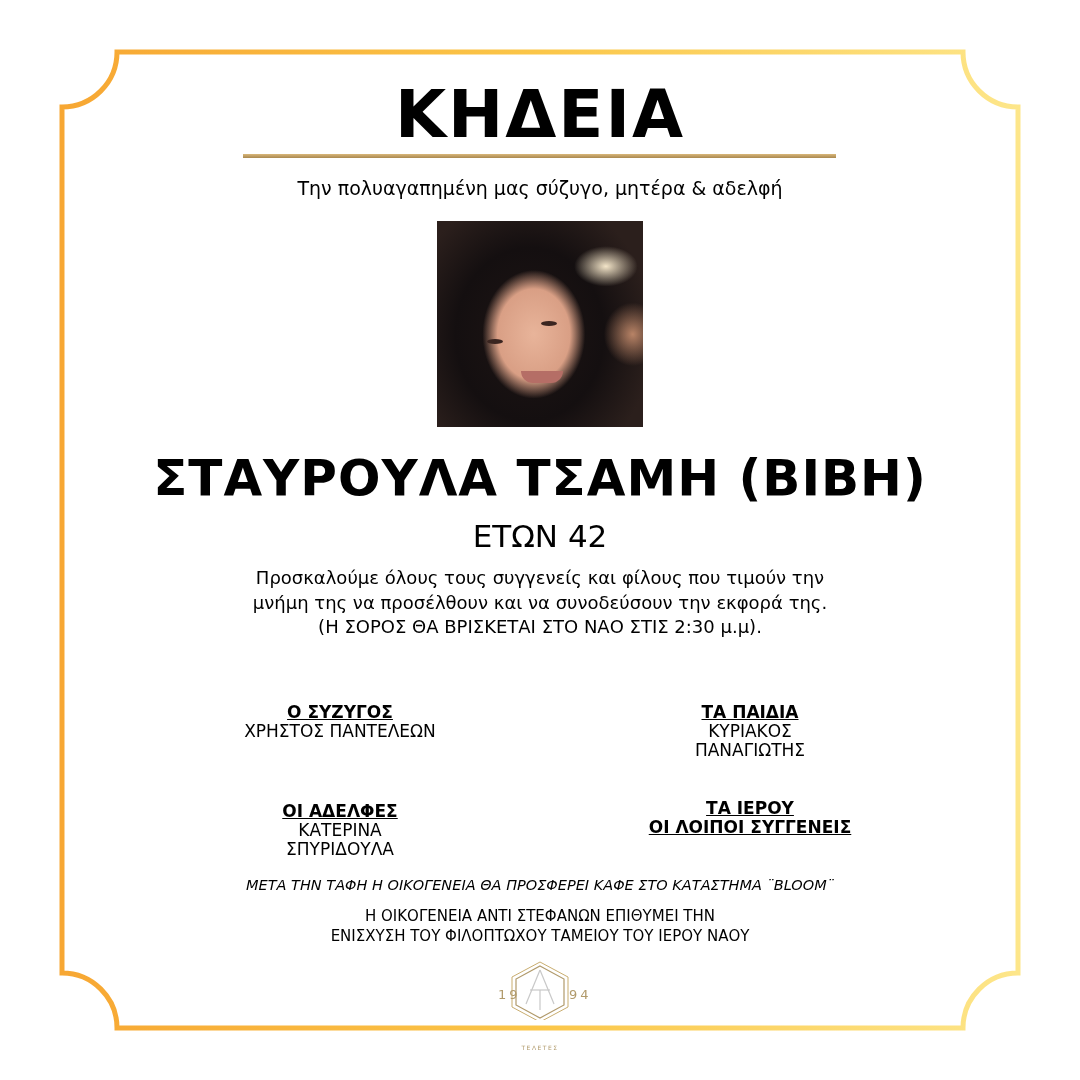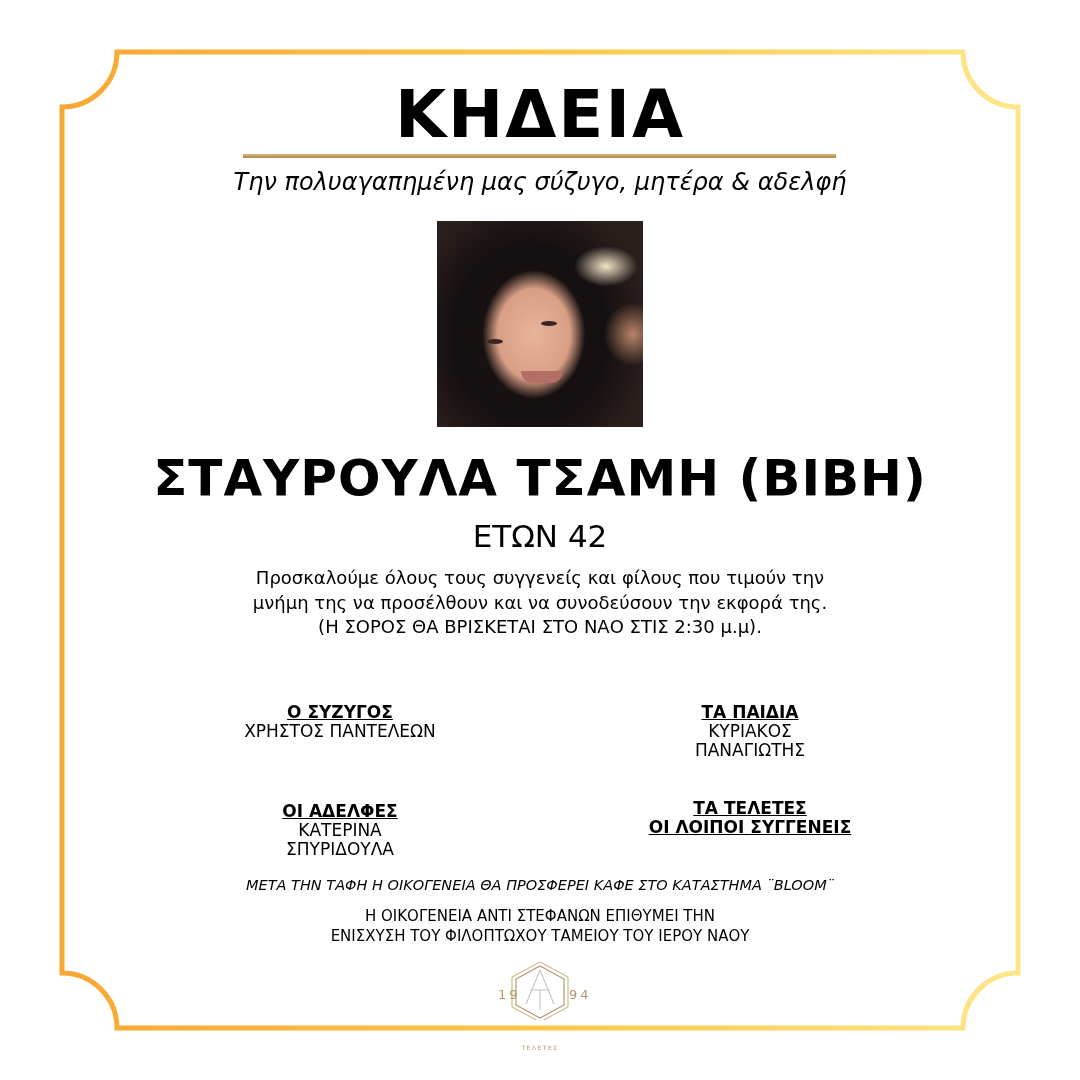--- a/index.html
+++ b/index.html
@@ -9,21 +9,21 @@
   }
   .frame { position: absolute; left: 0; top: 0; width: 1080px; height: 1080px; }
   .center { position: absolute; left: 0; width: 1080px; text-align: center; }
   .title {
     top: 72px; font-size: 66px; font-weight: bold; letter-spacing: 2px; line-height: 86px;
   }
   .divider {
     position: absolute; left: 243px; top: 154px; width: 593px; height: 4px;
     background: linear-gradient(to bottom, #d9b77a, #a98850);
   }
-  .subtitle { top: 170px; font-size: 24px; line-height: 24px; font-style: italic; }
+  .subtitle { top: 176px; font-size: 19px; line-height: 24px; }
   .photo {
     position: absolute; left: 437px; top: 221px; width: 206px; height: 206px; overflow: hidden;
     background:
       radial-gradient(ellipse 22% 14% at 82% 22%, rgba(255,240,210,0.95), rgba(255,240,210,0) 70%),
       radial-gradient(ellipse 20% 22% at 95% 55%, #b88366, rgba(184,131,102,0) 70%),
       radial-gradient(ellipse 32% 40% at 47% 55%, #e8b49a 0%, #d99f85 55%, rgba(217,159,133,0) 78%),
       radial-gradient(ellipse 60% 70% at 45% 55%, #1e1514 0%, #140f10 60%, #2b1f1c 100%),
       linear-gradient(135deg, #1b1313, #4b3a36 70%, #c9c2bd);
   }
   .photo .eye { position: absolute; width: 16px; height: 5px; border-radius: 50%; background: #3a2520; }
@@ -91,21 +91,21 @@
   <div>ΣΠΥΡΙΔΟΥΛΑ</div>
 </div>
 
 <div class="col" style="left:590px;top:703px;width:320px;">
   <div class="h">ΤΑ ΠΑΙΔΙΑ</div>
   <div>ΚΥΡΙΑΚΟΣ</div>
   <div>ΠΑΝΑΓΙΩΤΗΣ</div>
 </div>
 
 <div class="col" style="left:590px;top:799px;width:320px;">
-  <div class="h">ΤΑ ΤΕΛΕΤΕΣ</div>
+  <div class="h">ΤΑ ΙΕΡΟΥ</div>
   <div class="h">ΟΙ ΛΟΙΠΟΙ ΣΥΓΓΕΝΕΙΣ</div>
 </div>
 
 <div class="center note1">ΜΕΤΑ ΤΗΝ ΤΑΦΗ Η ΟΙΚΟΓΕΝΕΙΑ ΘΑ ΠΡΟΣΦΕΡΕΙ ΚΑΦΕ ΣΤΟ ΚΑΤΑΣΤΗΜΑ ¨BLOOM¨</div>
 <div class="center note2">
   <div>Η ΟΙΚΟΓΕΝΕΙΑ ΑΝΤΙ ΣΤΕΦΑΝΩΝ ΕΠΙΘΥΜΕΙ ΤΗΝ</div>
   <div>ΕΝΙΣΧΥΣΗ ΤΟΥ ΦΙΛΟΠΤΩΧΟΥ ΤΑΜΕΙΟΥ ΤΟΥ ΙΕΡΟΥ ΝΑΟΥ</div>
 </div>
 
 <div class="logo">

